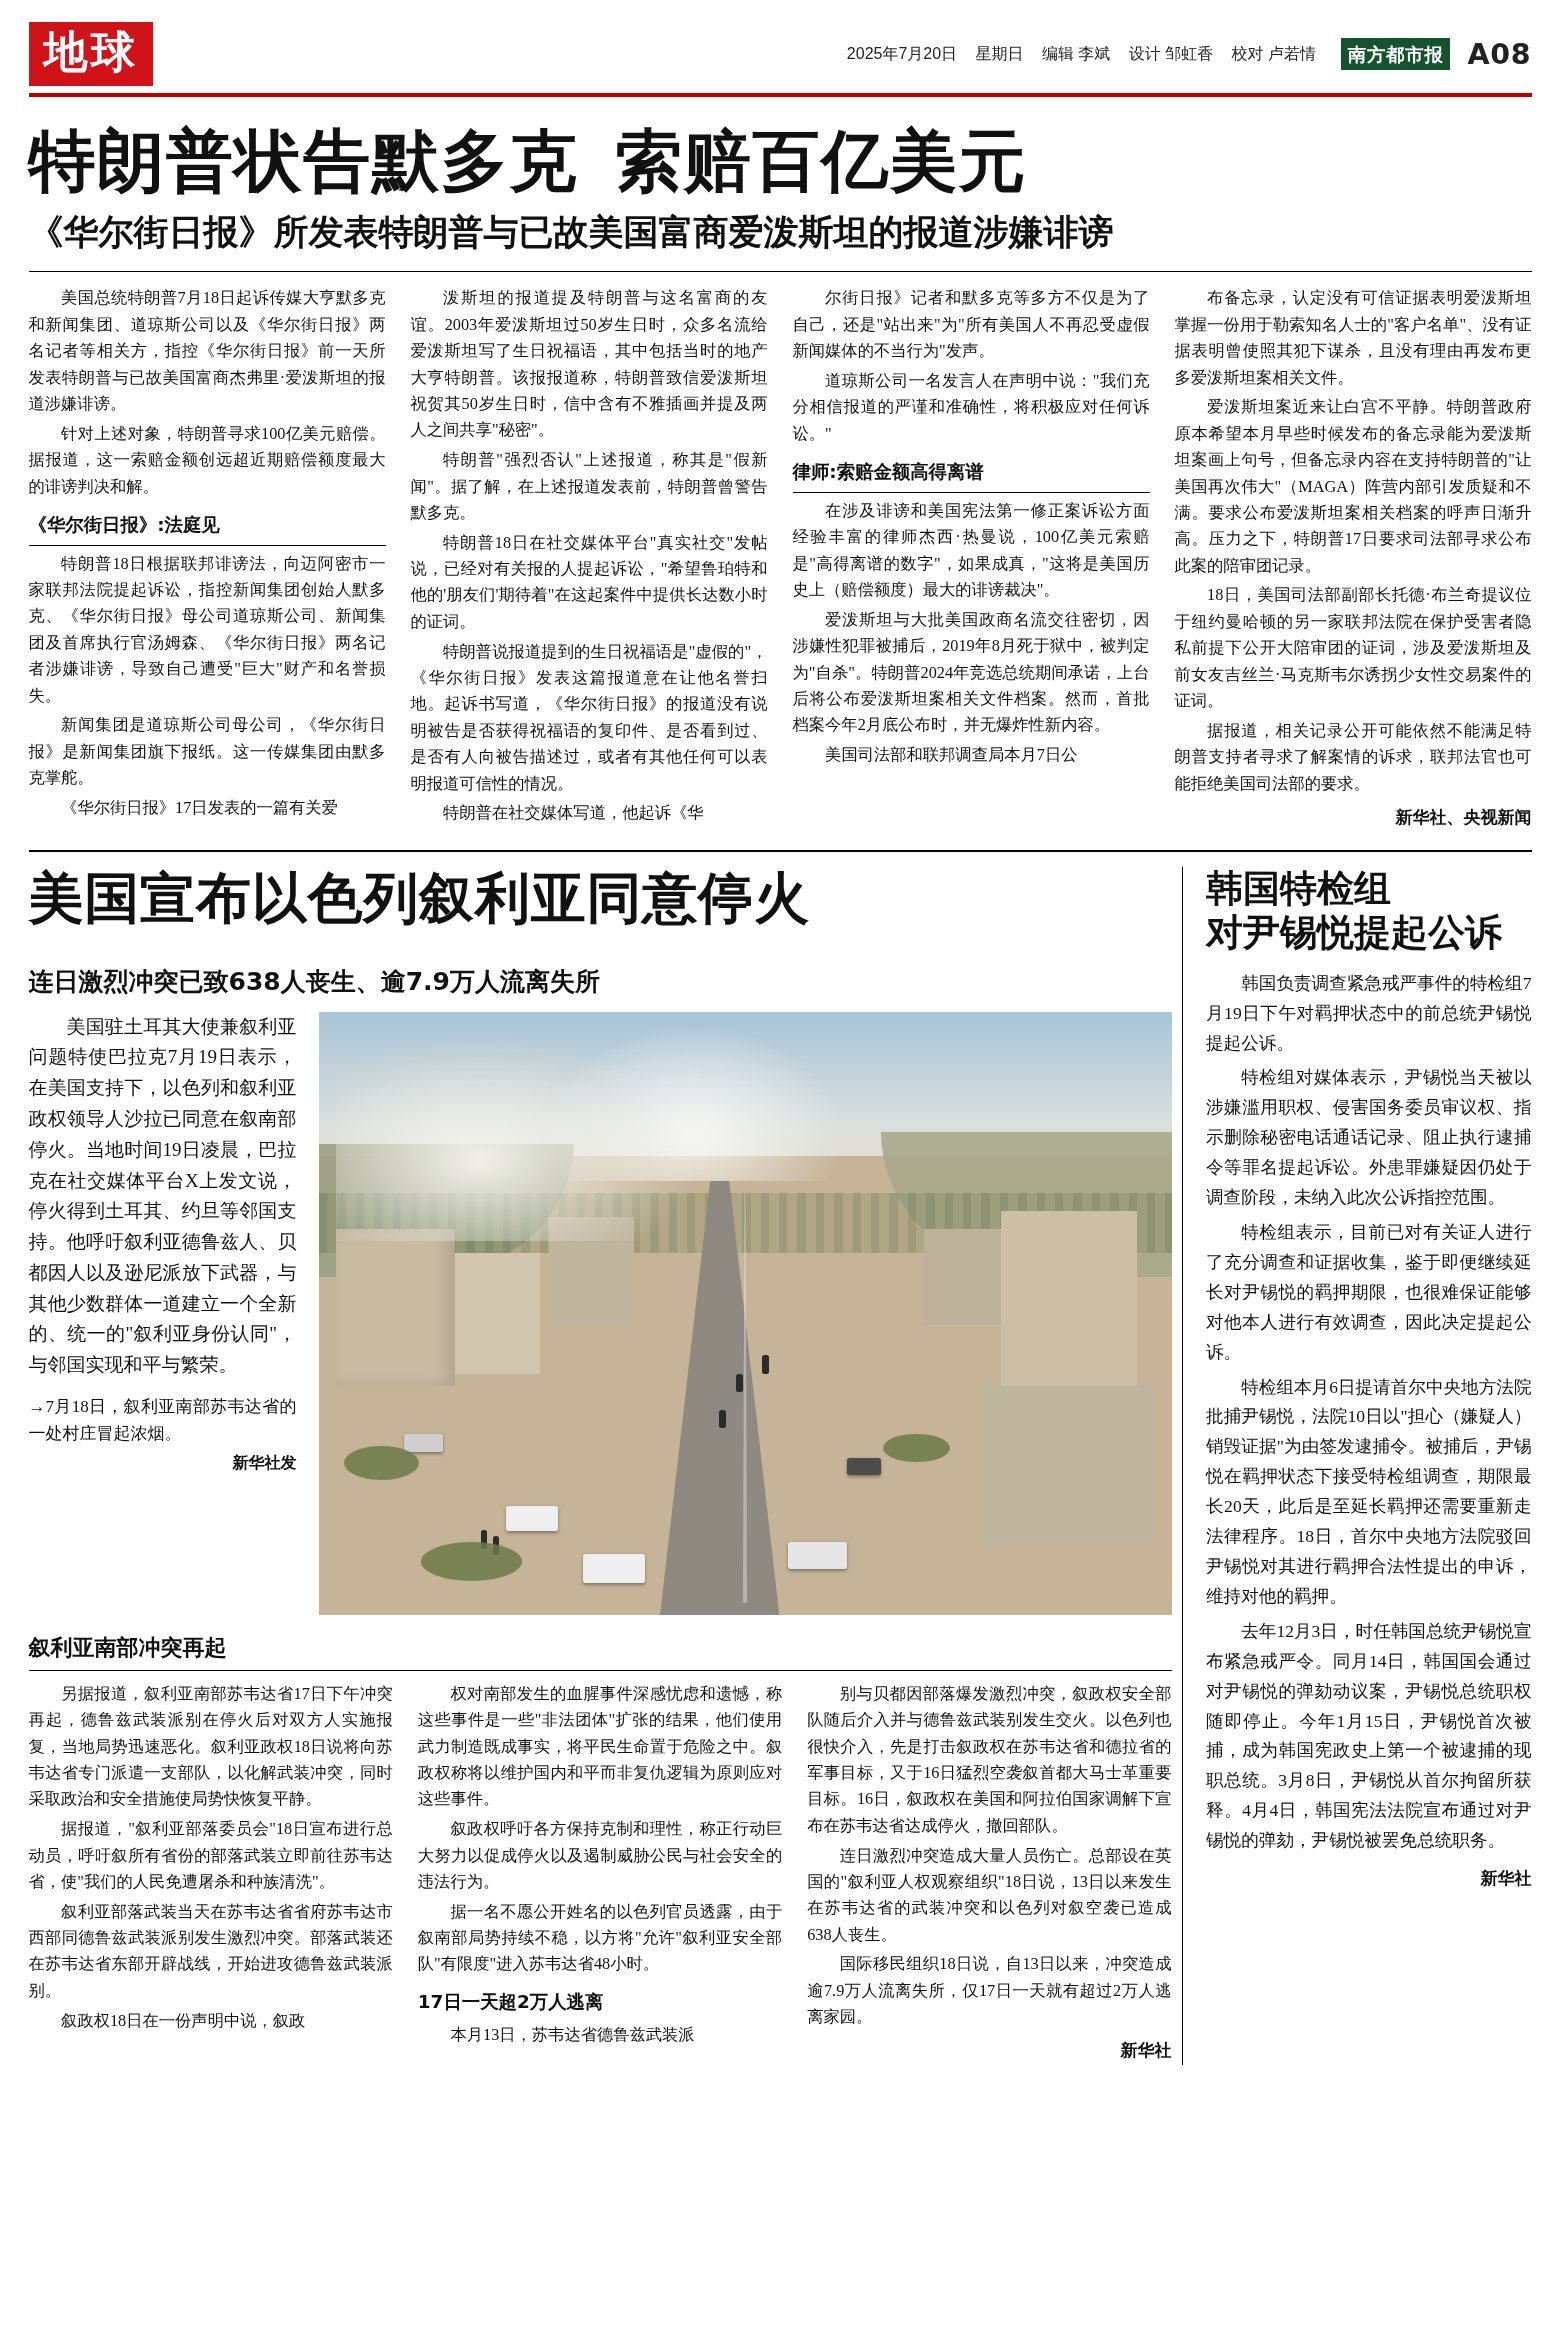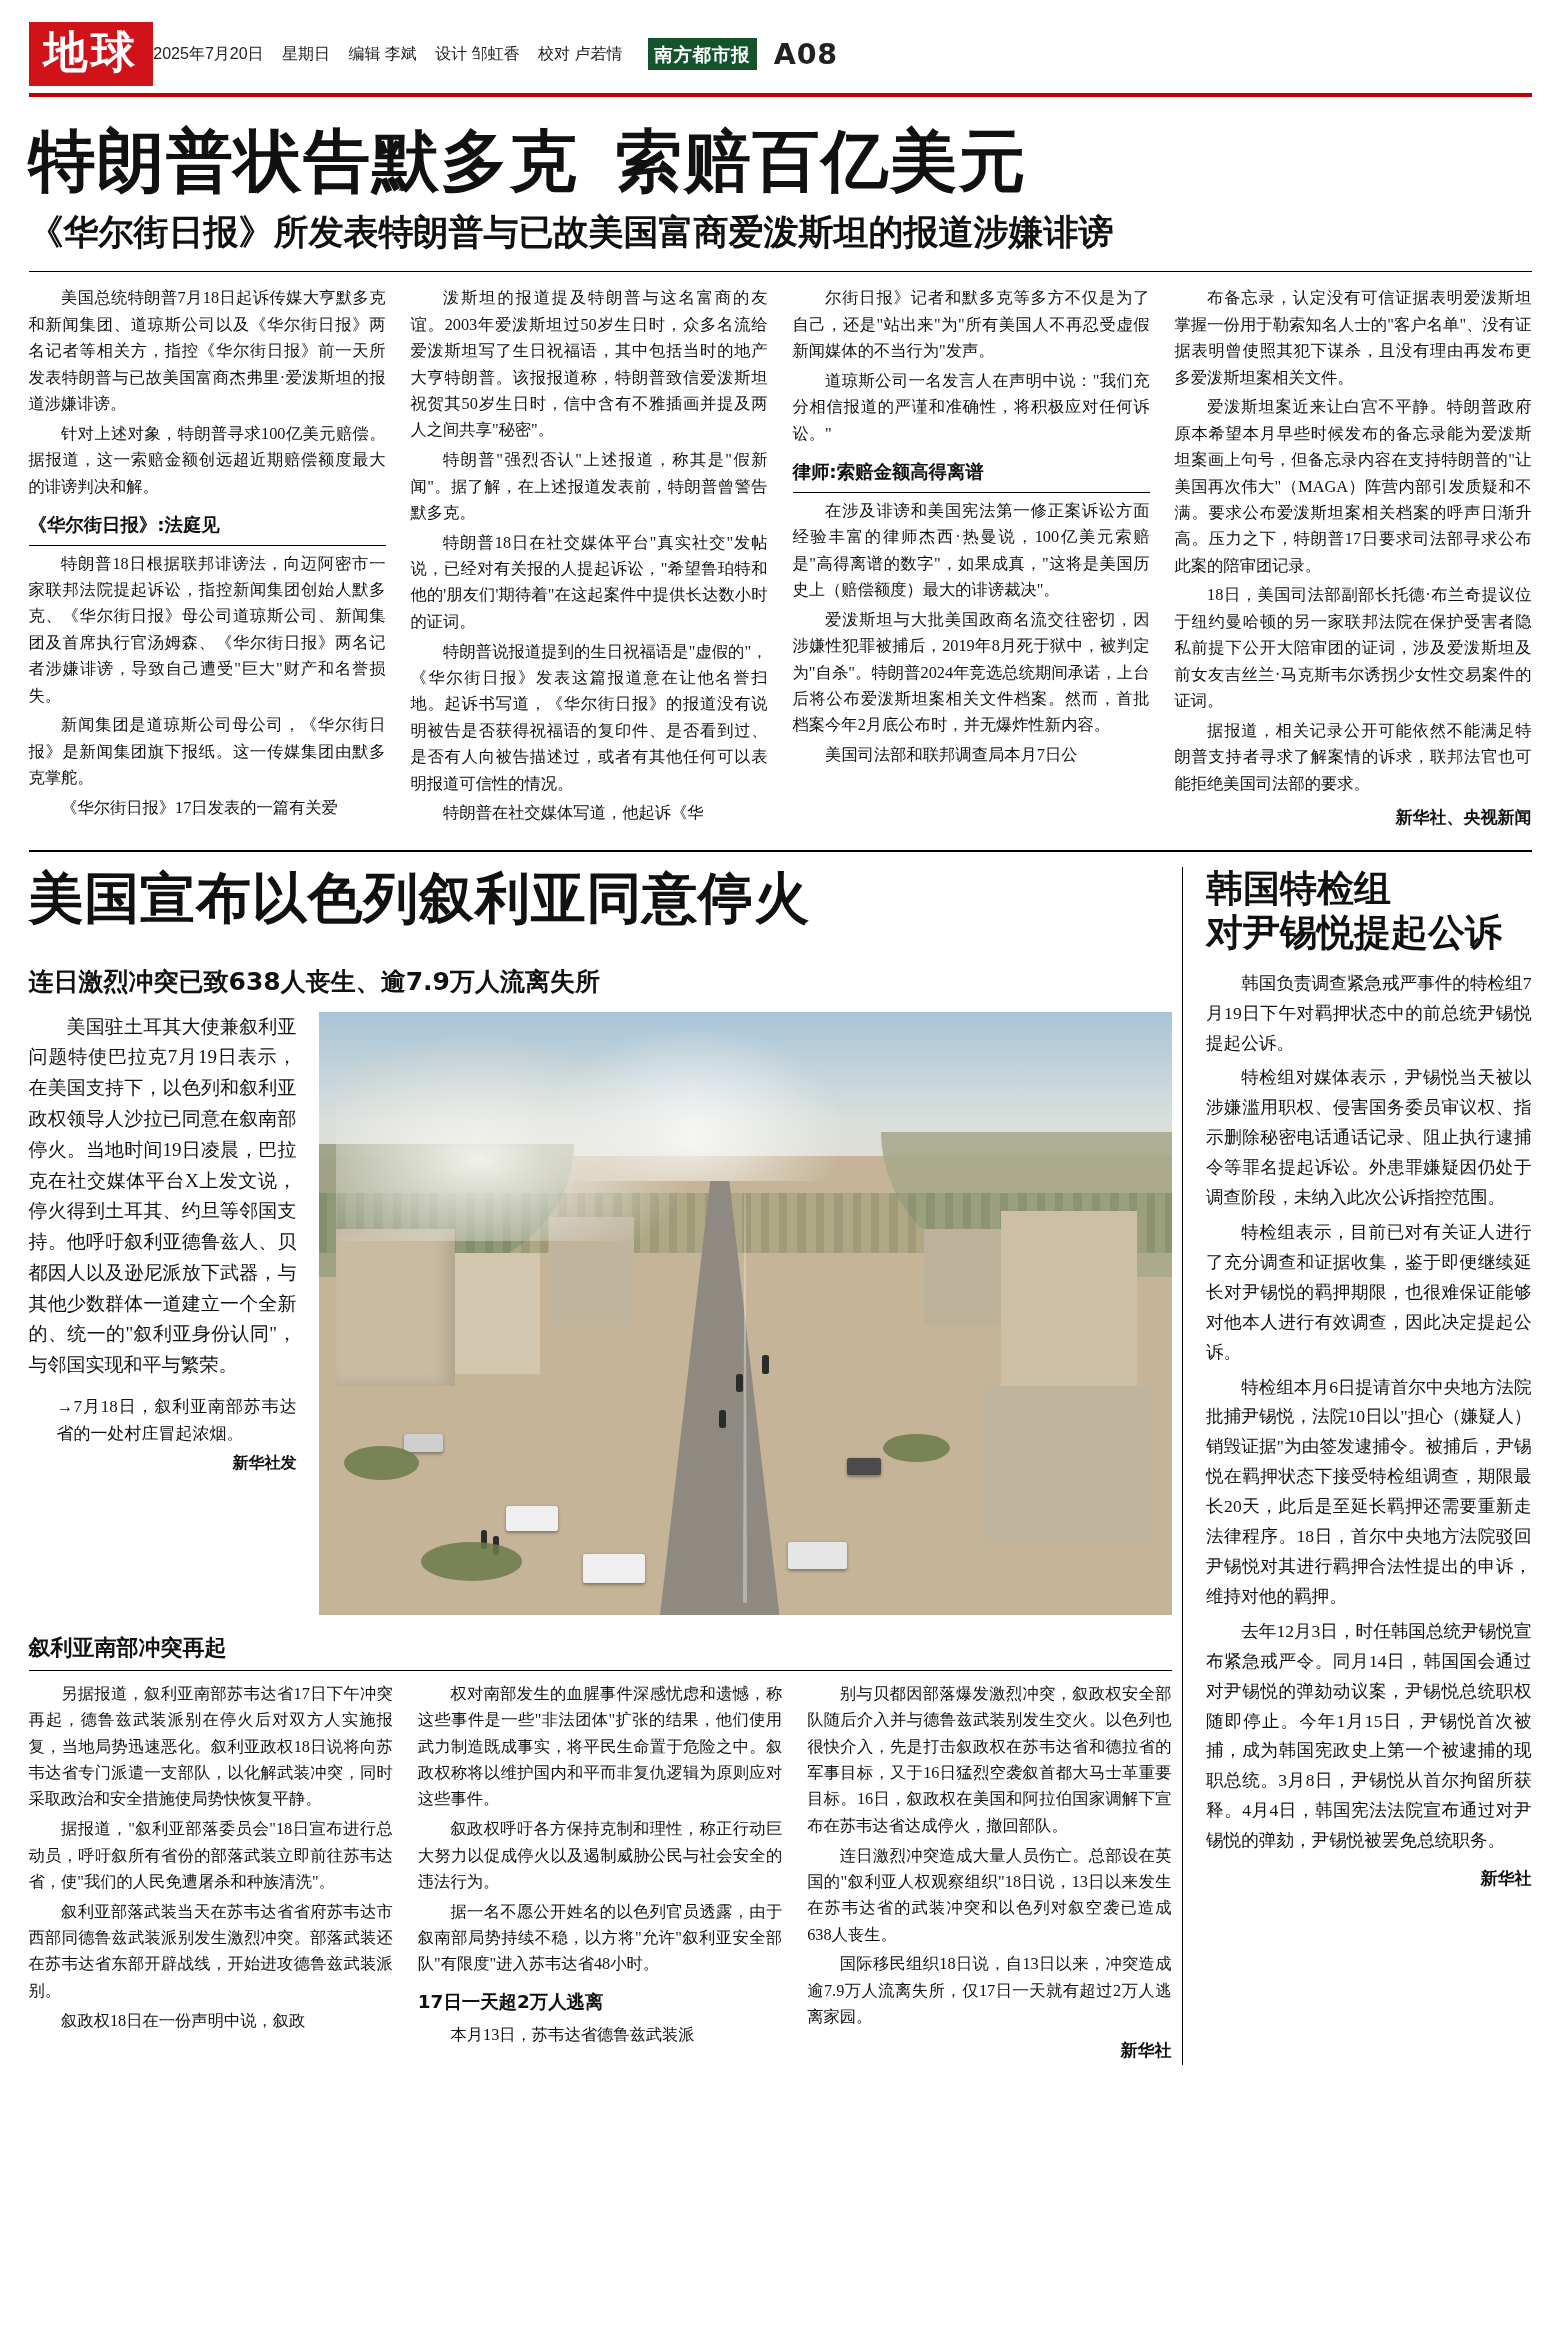--- a/index.html
+++ b/index.html
@@ -14,21 +14,21 @@
     width: 1560px;
     min-height: 2342px;
     padding: 22px 28.5px 17px 28.5px;
     position: relative;
   }
 
   
   .masthead {
     display: flex;
     align-items: center;
-    justify-content: flex-start;
+    justify-content: space-between;
     border-bottom: 4.2px solid #c00000;
     padding-bottom: 6.7px;
   }
   .masthead-left {
     display: flex;
     align-items: center;
   }
   .section-badge {
     background: #d01219;
     color: #fff;
@@ -148,21 +148,20 @@
     grid-template-columns: 268px 1fr;
     column-gap: 22px;
   }
   .lead-col { font-size: 19px; line-height: 1.62; text-align: justify; }
   .lead-col p { margin:0 0 5px 0; text-indent: 2em; }
   .caption {
     font-size: 17px;
     line-height: 1.55;
     margin-top: 13.4px;
     text-indent: 0;
-    margin-left: 28px;
   }
   .caption-sign {
     font-family:"DejaVu Sans", sans-serif;
     font-weight:bold;
     font-size: 16px;
     text-align:right;
     margin-top: 3.4px;
   }
 
   .photo {

